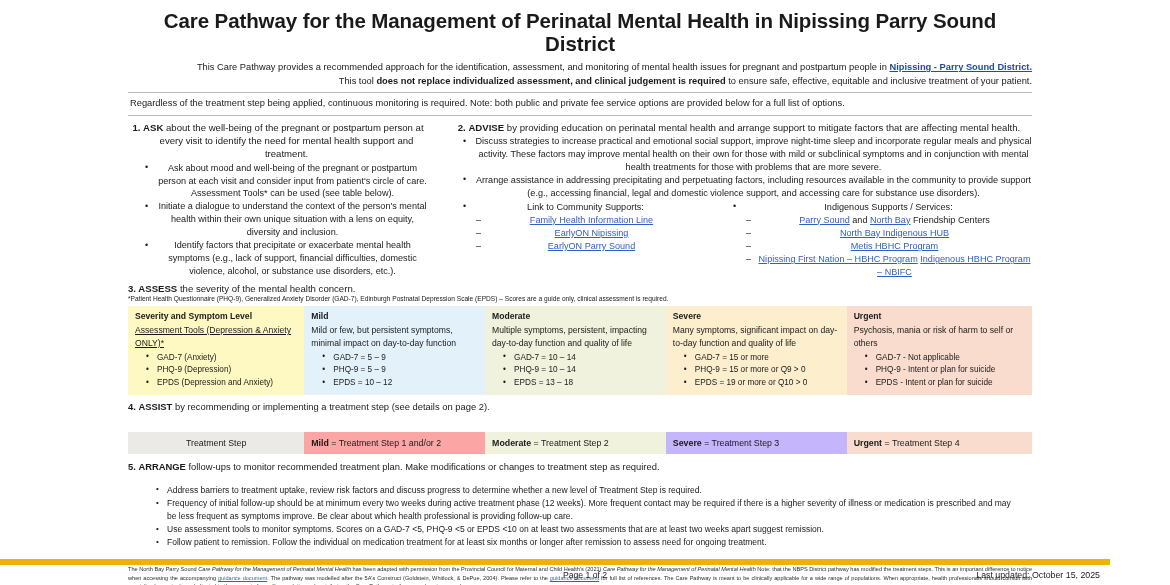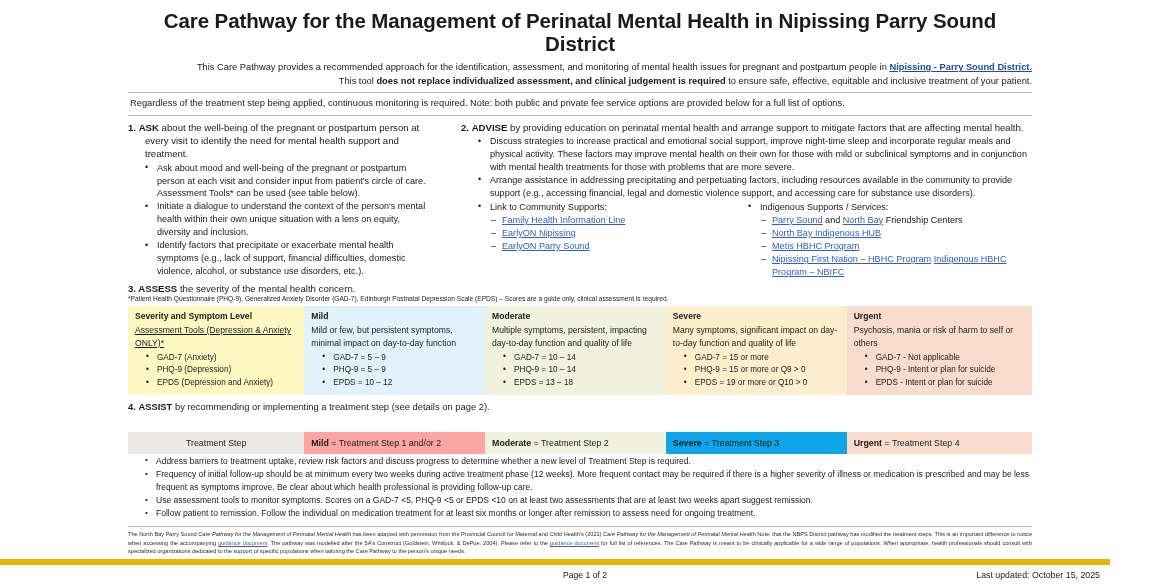--- a/index.html
+++ b/index.html
@@ -37,22 +37,23 @@
     border-top: 1px solid #b9b9b9;
     border-bottom: 1px solid #b9b9b9;
     padding: 4px 2px 4px 2px;
     font-size: 9.3px;
     line-height: 1.5;
     margin-bottom: 5px;
   }
 
   .two-col {
     display: flex;
-    gap: 33px;
+    gap: 18px;
     align-items: flex-start;
+    text-align: center;
   }
   .col-left { width: 300px; flex: 0 0 300px; }
   .col-right { flex: 1 1 auto; }
 
   .step-head {
     font-size: 9.6px;
     line-height: 1.38;
     margin: 0 0 1px 0;
     padding-left: 17px;
     text-indent: -17px;
@@ -169,21 +170,21 @@
   .arrange-line {
     font-size: 9.4px;
     margin: 7px 0 1px 0;
     padding-left: 17px;
     text-indent: -17px;
   }
   .arrange-line .num { font-weight: bold; }
   .arrange-line .kw { font-weight: bold; }
   ul.arr {
     list-style: none;
-    margin: 1px;
+    margin: 12px;
     padding: 0 0 0 14px;
   }
   ul.arr li {
     position: relative;
     padding-left: 13px;
     font-size: 8.5px;
     line-height: 1.5;
     margin-bottom: 0.5px;
   }
   ul.arr li:before {
@@ -368,30 +369,34 @@
         <tr>
       <td style="background:#eceae6; width:19.5%;text-align:center;">
         <span>Treatment Step</span>
       </td>
       <td style="background:#fca5a5; width:20.0%;">
         <b>Mild</b><span> = </span><span>Treatment Step 1 and/or 2</span>
       </td>
       <td style="background:#f0f2dd; width:20.0%;">
         <b>Moderate</b><span> = </span><span>Treatment Step 2</span>
       </td>
-      <td style="background:#0ea5e9; width:20.0%;">
+      <td style="background:#c4b5fd; width:20.0%;">
         <b>Severe</b><span> = </span><span>Treatment Step 3</span>
       </td>
       <td style="background:#f9dccd; width:20.5%;">
         <b>Urgent</b><span> = </span><span>Treatment Step 4</span>
       </td>
     </tr>
   </tbody>
     </table>
 
+  <div class="arrange-line">
+    <span class="num">5.</span>
+    <span class="kw">ARRANGE</span><span> follow-ups to monitor recommended treatment plan. Make modifications or changes to treatment step as required.</span>
+  </div>
   <ul class="arr">
     <li>Address barriers to treatment uptake, review risk factors and discuss progress to determine whether a new level of Treatment Step is required.</li>
     <li>Frequency of initial follow-up should be at minimum every two weeks during active treatment phase (12 weeks). More frequent contact may be required if there is a higher severity of illness or medication is prescribed and may be less frequent as symptoms improve. Be clear about which health professional is providing follow-up care.</li>
     <li>Use assessment tools to monitor symptoms. Scores on a GAD-7 &lt;5, PHQ-9 &lt;5 or EPDS &lt;10 on at least two assessments that are at least two weeks apart suggest remission.</li>
     <li>Follow patient to remission. Follow the individual on medication treatment for at least six months or longer after remission to assess need for ongoing treatment.</li>
   </ul>
 
   <div class="source-note">
     <span>The North Bay Parry Sound </span><i>Care Pathway for the Management of Perinatal Mental Health</i><span> has been adapted with permission from the Provincial Council for Maternal and Child Health's (2021) </span><i>Care Pathway for the Management of Perinatal Mental Health</i><span> Note: that the NBPS District pathway has modified the treatment steps. This is an important difference to notice when accessing the accompanying </span><a href="#">guidance document</a><span>. The pathway was modelled after the 5A's Construct (Goldstein, Whitlock, &amp; DePue, 2004). Please refer to the </span><a href="#">guidance document</a><span> for full list of references. The Care Pathway is meant to be clinically applicable for a wide range of populations.  When appropriate, health professionals should consult with specialized organizations dedicated to the support of specific populations when tailoring the Care Pathway to the person's unique needs.</span>
   </div>

